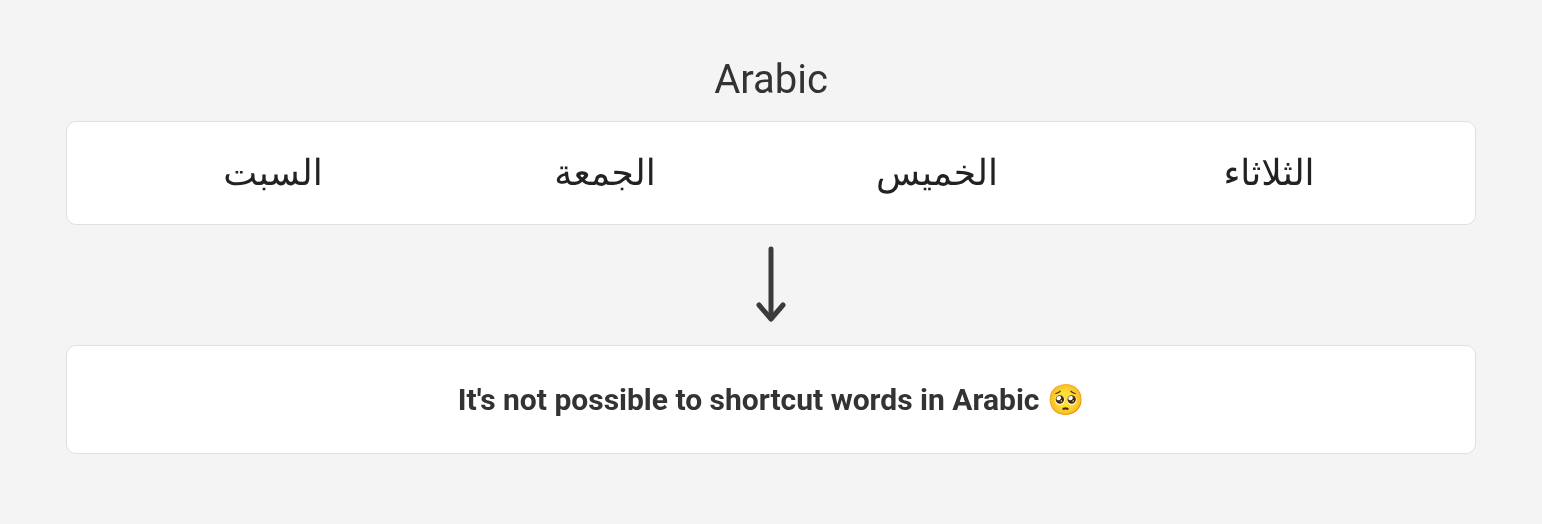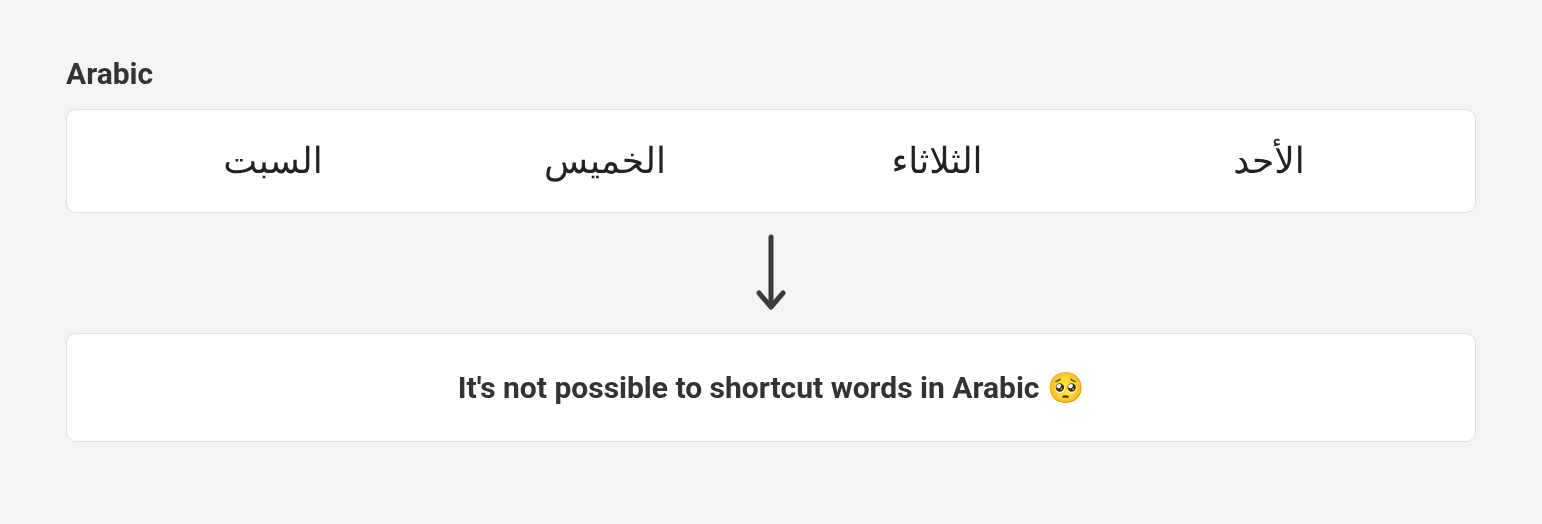--- a/index.html
+++ b/index.html
@@ -9,24 +9,25 @@
     }
     body {
       width: 1542px;
       height: 524px;
       background: #f4f4f4;
       font-family: -apple-system, BlinkMacSystemFont, "Segoe UI", Roboto, Helvetica, Arial, sans-serif;
       padding: 56px 66px;
       color: #333;
     }
     .title {
-      font-size: 30px;
+      font-size: 40px;
       color: #333;
       margin-bottom: 18px;
-      font-weight: 700;
+      font-weight: 400;
+      text-align: center;
     }
     .card {
       background: #fff;
       border: 1px solid #e0e0e0;
       border-radius: 10px;
       width: 100%;
     }
     .days-card {
       padding: 30px 40px;
       display: flex;
@@ -59,23 +60,23 @@
       font-weight: 700;
       color: #333;
     }
   </style>
 </head>
 <body>
 
 <div class="title">Arabic</div>
 
 <div class="card days-card">
-  <div class="day">الأحد</div>
   <div class="day">الثلاثاء</div>
   <div class="day">الخميس</div>
+  <div class="day">الجمعة</div>
   <div class="day">السبت</div>
 </div>
 
 <div class="arrow-wrap">
   <svg class="arrow-svg" viewBox="0 0 40 82">
     <line x1="20" y1="4" x2="20" y2="72" stroke="#3b3b3b" stroke-width="5" stroke-linecap="round"></line>
     <polyline points="8,60 20,74 32,60" fill="none" stroke="#3b3b3b" stroke-width="5" stroke-linecap="round" stroke-linejoin="round"></polyline>
   </svg>
 </div>
 

